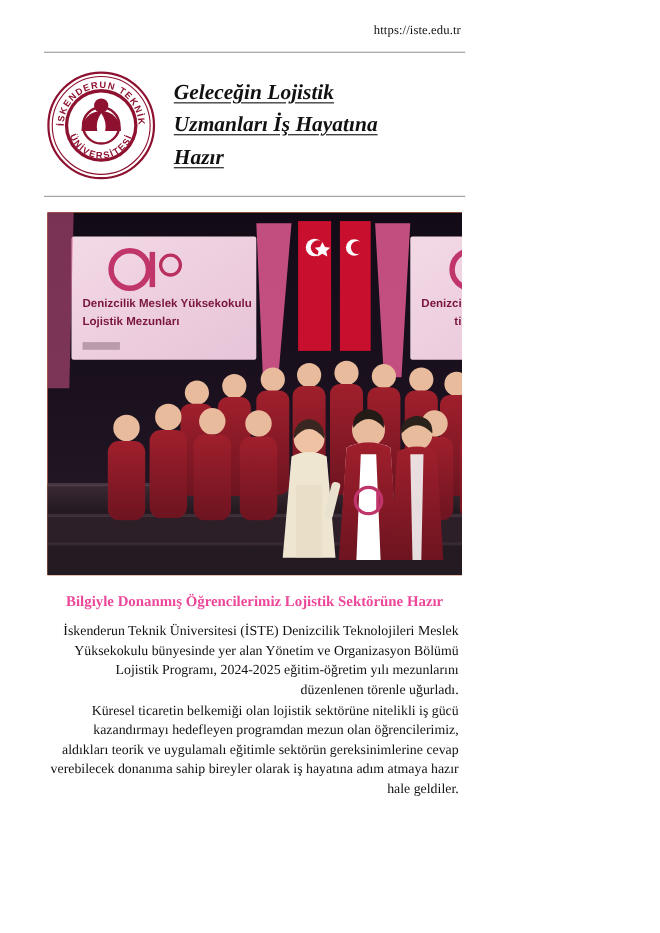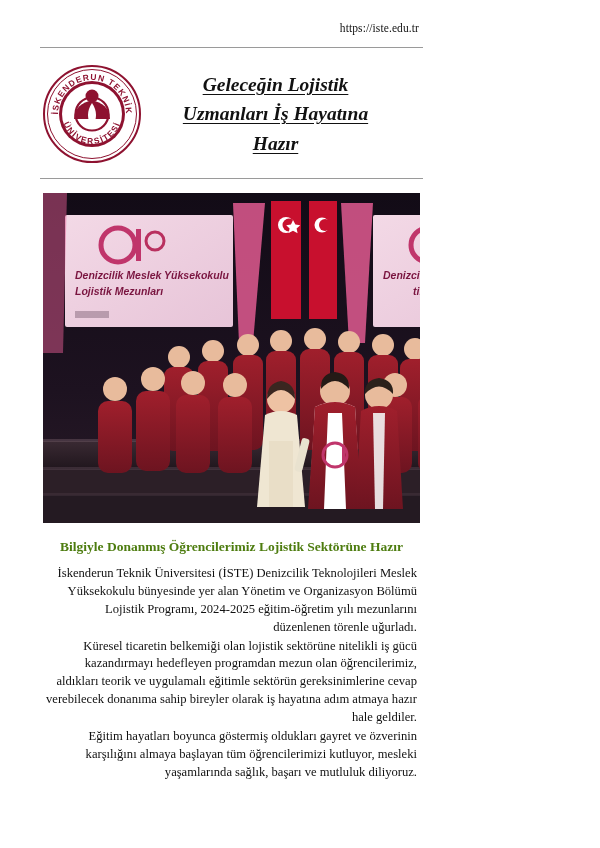--- a/index.html
+++ b/index.html
@@ -41,21 +41,21 @@
   }
   .logo {
     flex: 0 0 auto;
     width: 104px;
     height: 104px;
     position: relative;
   }
   .logo svg { display: block; }
   .title-wrap {
     flex: 1 1 auto;
-    text-align: center;
+    text-align: left;
     padding-right: 30px;
   }
   .doc-title {
     font-size: 19.5px;
     font-weight: bold;
     font-style: italic;
     line-height: 1.5;
     text-decoration: underline;
     text-underline-offset: 3px;
     color: #111;
@@ -64,32 +64,31 @@
     border: none;
     border-top: 1px solid #9a9a9a;
     margin: 4px 0 0 0;
   }
   .photo-wrap {
     margin: 14px 3px 0 3px;
     height: 330px;
     position: relative;
     overflow: hidden;
     background: #c2410c;
-    font-style: italic;
   }
   .photo {
     position: absolute;
     inset: 0;
   }
   .subhead {
     text-align: center;
     font-size: 13.5px;
     font-weight: bold;
     margin: 16px 0 10px 0;
-    color: #4d7c0f;
+    color: #ec4899;
   }
   .body-text {
     font-size: 12.6px;
     line-height: 1.42;
     text-align: right;
     color: #111;
     padding: 0 6px;
   }
   .body-text p {
     margin: 0 0 1px 0;
@@ -294,16 +293,15 @@
 
       <rect x="255" y="245" width="8" height="34" rx="3" fill="#e9e2cf" transform="rotate(14 259 262)"></rect>
     </svg>
   </div>
 
   <div class="subhead">Bilgiyle Donanmış Öğrencilerimiz Lojistik Sektörüne Hazır</div>
 
   <div class="body-text">
     <p>İskenderun Teknik Üniversitesi (İSTE) Denizcilik Teknolojileri Meslek Yüksekokulu bünyesinde yer alan Yönetim ve Organizasyon Bölümü Lojistik Programı, 2024-2025 eğitim-öğretim yılı mezunlarını düzenlenen törenle uğurladı.</p>
     <p>Küresel ticaretin belkemiği olan lojistik sektörüne nitelikli iş gücü kazandırmayı hedefleyen programdan mezun olan öğrencilerimiz, aldıkları teorik ve uygulamalı eğitimle sektörün gereksinimlerine cevap verebilecek donanıma sahip bireyler olarak iş hayatına adım atmaya hazır hale geldiler.</p>
-    <p>Eğitim hayatları boyunca göstermiş oldukları gayret ve özverinin karşılığını almaya başlayan tüm öğrencilerimizi kutluyor, mesleki yaşamlarında sağlık, başarı ve mutluluk diliyoruz.</p>
   </div>
 
 </div>
 
 </body></html>

